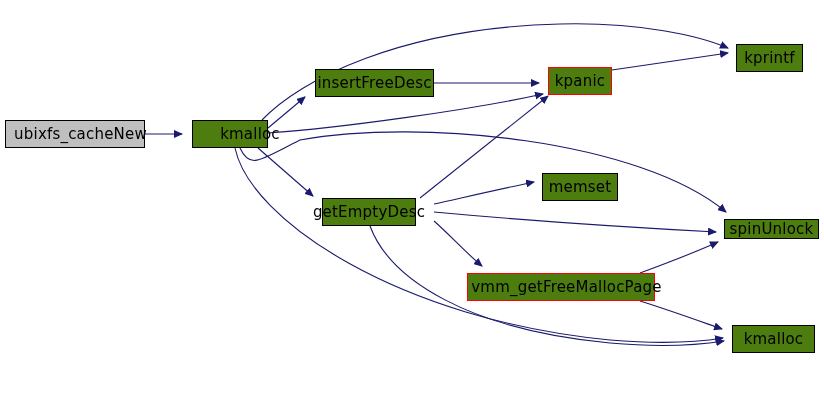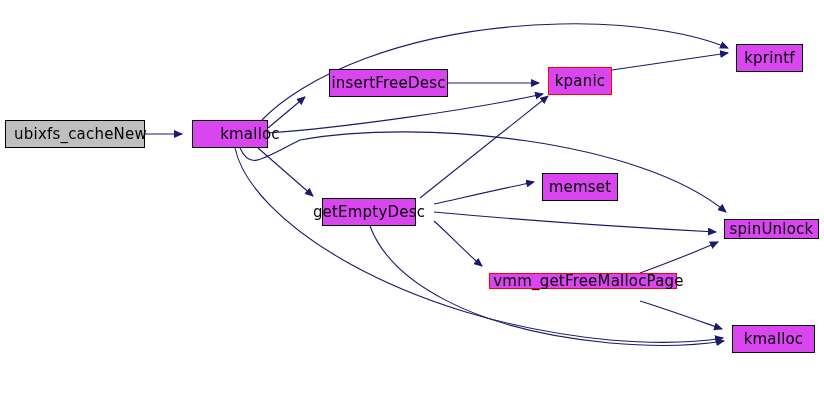--- a/index.html
+++ b/index.html
@@ -21,21 +21,21 @@
     top: 0;
     width: 824px;
     height: 407px;
   }
   .node {
     position: absolute;
     box-sizing: border-box;
     display: flex;
     align-items: center;
     justify-content: center;
-    background: #d946ef;
+    background: #4d7c0f;
     border: 1px solid #000000;
     color: #000000;
     font-size: 15px;
     line-height: 1;
     white-space: nowrap;
     letter-spacing: 0.2px;
   }
   .node.filled {
     background: #bfbfbf;
     border-color: #000000;
@@ -79,36 +79,36 @@
       </g>
   </svg>
 
   <div id="nodes-group">
       <div class="node filled" style="left: 5px; top: 120px; width: 140px; height: 28px; border-color: rgb(0, 0, 0); padding-left: 11px;">
         <span class="node-label">ubixfs_cacheNew</span>
       </div>
       <div class="node" style="left: 192px; top: 120px; width: 76px; height: 28px; border-color: rgb(0, 0, 0); padding-left: 40px;">
         <span class="node-label">kmalloc</span>
       </div>
-      <div class="node" style="left: 315px; top: 69px; width: 119px; height: 28px; border-color: rgb(0, 0, 0); margin-left: 14px;">
+      <div class="node" style="left: 315px; top: 69px; width: 119px; height: 28px; border-color: rgb(0, 0, 0);">
         <span class="node-label">insertFreeDesc</span>
       </div>
       <div class="node red" style="left: 548px; top: 67px; width: 64px; height: 28px; border-color: rgb(255, 0, 0);">
         <span class="node-label">kpanic</span>
       </div>
       <div class="node" style="left: 736px; top: 44px; width: 67px; height: 28px; border-color: rgb(0, 0, 0);">
         <span class="node-label">kprintf</span>
       </div>
       <div class="node" style="left: 322px; top: 198px; width: 94px; height: 28px; border-color: rgb(0, 0, 0);">
         <span class="node-label">getEmptyDesc</span>
       </div>
       <div class="node" style="left: 542px; top: 173px; width: 76px; height: 28px; border-color: rgb(0, 0, 0);">
         <span class="node-label">memset</span>
       </div>
-      <div class="node red" style="left: 489px; top: 273px; width: 188px; height: 16px; border-color: rgb(255, 0, 0); padding-left: 11px;">
+      <div class="node red" style="left: 467px; top: 273px; width: 188px; height: 28px; border-color: rgb(255, 0, 0); padding-left: 11px;">
         <span class="node-label">vmm_getFreeMallocPage</span>
       </div>
       <div class="node" style="left: 724px; top: 219px; width: 95px; height: 20px; border-color: rgb(0, 0, 0);">
         <span class="node-label">spinUnlock</span>
       </div>
       <div class="node" style="left: 732px; top: 325px; width: 83px; height: 28px; border-color: rgb(0, 0, 0);">
         <span class="node-label">kmalloc</span>
       </div>
     </div>
 

